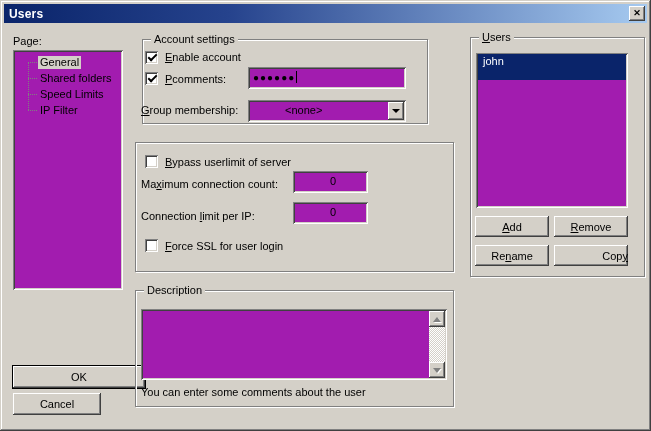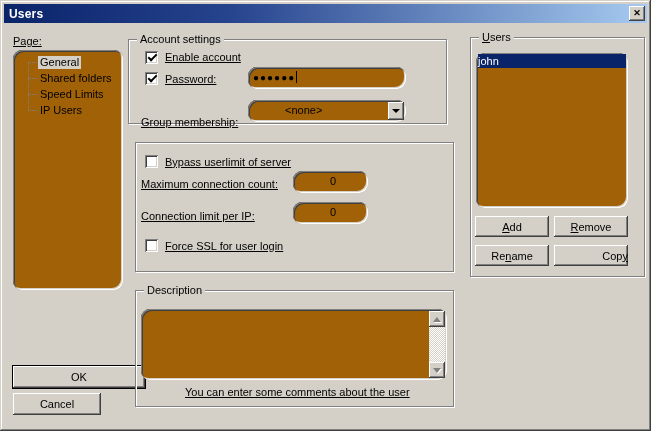--- a/index.html
+++ b/index.html
@@ -17,38 +17,37 @@
     display:flex;align-items:center;padding-left:5px;
   }
   .titlebar .title{color:#fff;font-weight:bold;font-size:12px;letter-spacing:.2px;}
   .closebtn{
     position:absolute;right:2px;top:2px;width:16px;height:15px;background:#d4d0c8;
     box-shadow:inset -1px -1px 0 #404040,inset 1px 1px 0 #ffffff,inset -2px -2px 0 #808080;
     display:flex;align-items:center;justify-content:center;
     font-size:9px;font-weight:bold;line-height:1;padding:0;border:0;color:#000;
     font-family:"Liberation Sans",sans-serif;
   }
-  .lbl{position:absolute;white-space:nowrap;line-height:13px;text-decoration:underline;}
+  .lbl{position:absolute;white-space:nowrap;line-height:13px;}
   u{text-decoration:underline;}
   
   .btn{
     position:absolute;background:#d4d0c8;border:0;padding:0;
     font-family:"Liberation Sans",sans-serif;font-size:11px;color:#000;
     box-shadow:inset -1px -1px 0 #404040,inset 1px 1px 0 #ffffff,
                inset -2px -2px 0 #808080,inset 2px 2px 0 #d4d0c8;
     display:flex;align-items:center;justify-content:center;white-space:nowrap;
   }
   .btn.default{box-shadow:0 0 0 1px #000,inset -1px -1px 0 #404040,inset 1px 1px 0 #ffffff,
                inset -2px -2px 0 #808080,inset 2px 2px 0 #d4d0c8;}
   
   .sunken{
-    position:absolute;background:#a16207;
+    position:absolute;background:#a21caf;
     box-shadow:inset 1px 1px 0 #808080,inset -1px -1px 0 #ffffff,
                inset 2px 2px 0 #404040,inset -2px -2px 0 #d4d0c8;
-    border-radius:9px;
   }
   .groupbox{
     position:absolute;border:1px solid #808080;
     box-shadow:inset 1px 1px 0 #ffffff,1px 1px 0 #ffffff;
   }
   .groupbox .gtitle{
     position:absolute;top:-7px;left:8px;background:#d4d0c8;padding:0 3px;line-height:13px;white-space:nowrap;
   }
   .checkbox{
     position:absolute;width:13px;height:13px;background:#fff;
@@ -60,21 +59,21 @@
     border-left:2px solid #000;border-bottom:2px solid #000;transform:rotate(-45deg);
   }
   
   .tree{padding-top:4px;}
   .tree::before{content:"";position:absolute;left:15px;top:12px;height:48px;border-left:1px dotted #808080;}
   .tree-row{position:relative;height:16px;display:flex;align-items:center;padding-left:25px;}
   .tree-row::before{content:"";position:absolute;left:15px;top:8px;width:9px;border-top:1px dotted #808080;}
   .tree-label{padding:0 2px;line-height:13px;}
   .tree-label.selected{background:#d4d0c8;}
   
-  .user-item{height:14px;line-height:14px;padding-left:0;margin:1px 2px 0 2px;}
+  .user-item{height:26px;line-height:14px;padding-left:5px;margin:1px 2px 0 2px;}
   .user-item.selected{background:#0a246a;color:#fff;}
   
   .combo-text{position:absolute;left:5px;top:4px;line-height:13px;margin-left:32px;}
   .combo-btn{
     position:absolute;right:2px;top:2px;width:16px;height:18px;background:#d4d0c8;
     box-shadow:inset -1px -1px 0 #404040,inset 1px 1px 0 #ffffff,inset -2px -2px 0 #808080;
     display:flex;align-items:center;justify-content:center;border:0;padding:0;
   }
   .arrow-down{width:0;height:0;border-left:4px solid transparent;border-right:4px solid transparent;border-top:4px solid #000;}
   
@@ -115,40 +114,40 @@
     <div class="tree-row">
       <span class="tree-label selected">General</span>
     </div>
     <div class="tree-row">
       <span class="tree-label">Shared folders</span>
     </div>
     <div class="tree-row">
       <span class="tree-label">Speed Limits</span>
     </div>
     <div class="tree-row">
-      <span class="tree-label">IP Users</span>
+      <span class="tree-label">IP Filter</span>
     </div>
   </div>
 
   <button class="btn default" style="left:13px;top:366px;width:132px;height:22px;">OK</button>
   <button class="btn" style="left:13px;top:393px;width:88px;height:22px;">Cancel</button>
 
-  <div class="groupbox" style="left:128px;top:39px;width:319px;height:85px;">
+  <div class="groupbox" style="left:142px;top:39px;width:286px;height:85px;">
     <span class="gtitle">Account settings</span>
   </div>
   <span class="checkbox checked" style="left:145px;top:51px;"></span>
   <span class="lbl" style="left:165px;top:51px;"><span></span><u>E</u><span>nable account</span></span>
 
   <span class="checkbox checked" style="left:145px;top:72px;"></span>
-  <span class="lbl" style="left:165px;top:73px;"><span></span><u>P</u><span>assword:</span></span>
+  <span class="lbl" style="left:165px;top:73px;"><span></span><u>P</u><span>comments:</span></span>
   <div class="sunken" style="left:248px;top:67px;width:158px;height:22px;">
     <span class="pw-dots"><span>●●●●●●</span><span class="caret"></span></span>
   </div>
 
-  <span class="lbl" style="left:141px;top:104px;margin-top:12px;"><span></span><u>G</u><span>roup membership:</span></span>
+  <span class="lbl" style="left:141px;top:104px;"><span></span><u>G</u><span>roup membership:</span></span>
   <div class="sunken" style="left:248px;top:100px;width:158px;height:22px;">
     <span class="combo-text">&lt;none&gt;</span>
     <span class="combo-btn">
         <span class="arrow-down"></span>
       </span>
   </div>
 
   <div class="groupbox" style="left:135px;top:142px;width:319px;height:130px;"></div>
   <span class="checkbox" style="left:145px;top:155px;"></span>
   <span class="lbl" style="left:165px;top:156px;"><span></span><u>B</u><span>ypass userlimit of server</span></span>
@@ -173,21 +172,21 @@
     <span style="position:absolute;left:4px;top:3px;"></span>
     <div class="vscroll">
       <span class="vs-btn up">
           <span class="tri-up"></span>
         </span>
       <span class="vs-btn down">
           <span class="tri-down"></span>
         </span>
     </div>
   </div>
-  <span class="lbl" style="left:141px;top:386px;margin-left:44px;">You can enter some comments about the user</span>
+  <span class="lbl" style="left:141px;top:386px;">You can enter some comments about the user</span>
 
   <div class="groupbox" style="left:470px;top:37px;width:175px;height:240px;">
     <span class="gtitle"><span></span><u>U</u><span>sers</span></span>
   </div>
   <div class="sunken" style="left:476px;top:53px;width:152px;height:155px;">
     <div class="user-item selected">john</div>
   </div>
   <button class="btn" style="left:475px;top:216px;width:74px;height:21px;">
       <span><span></span><u>A</u><span>dd</span></span>
     </button>

